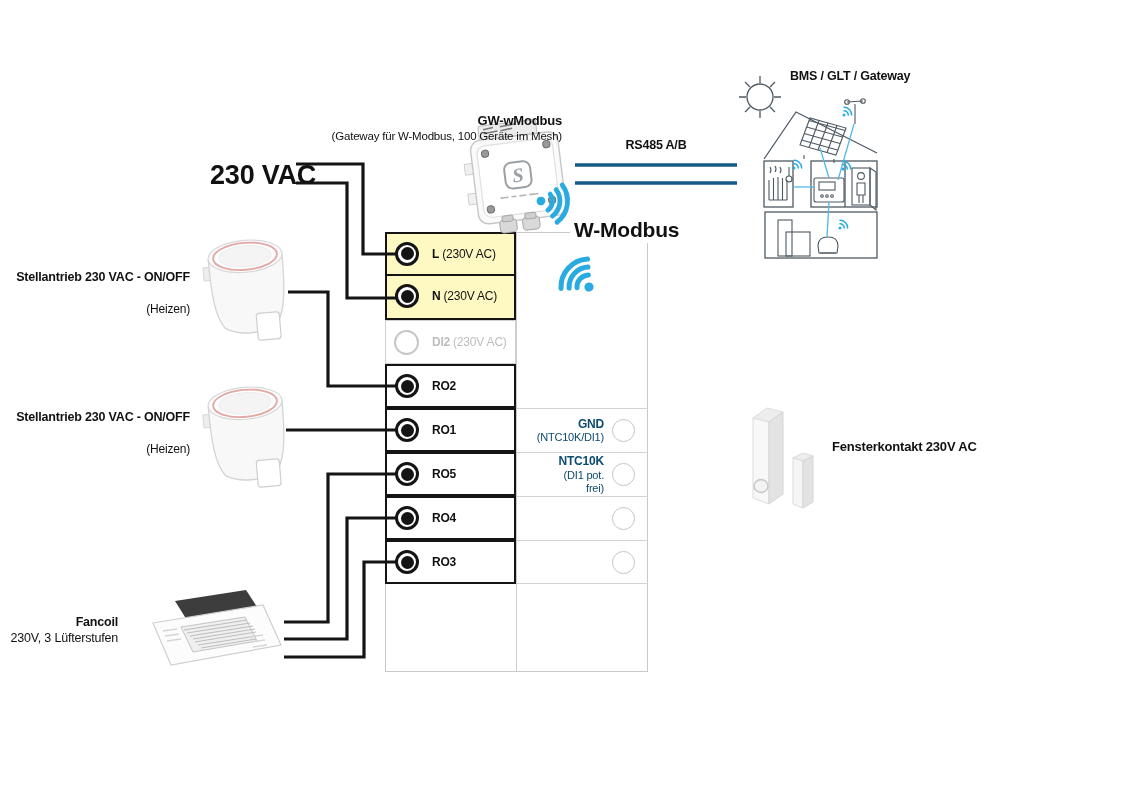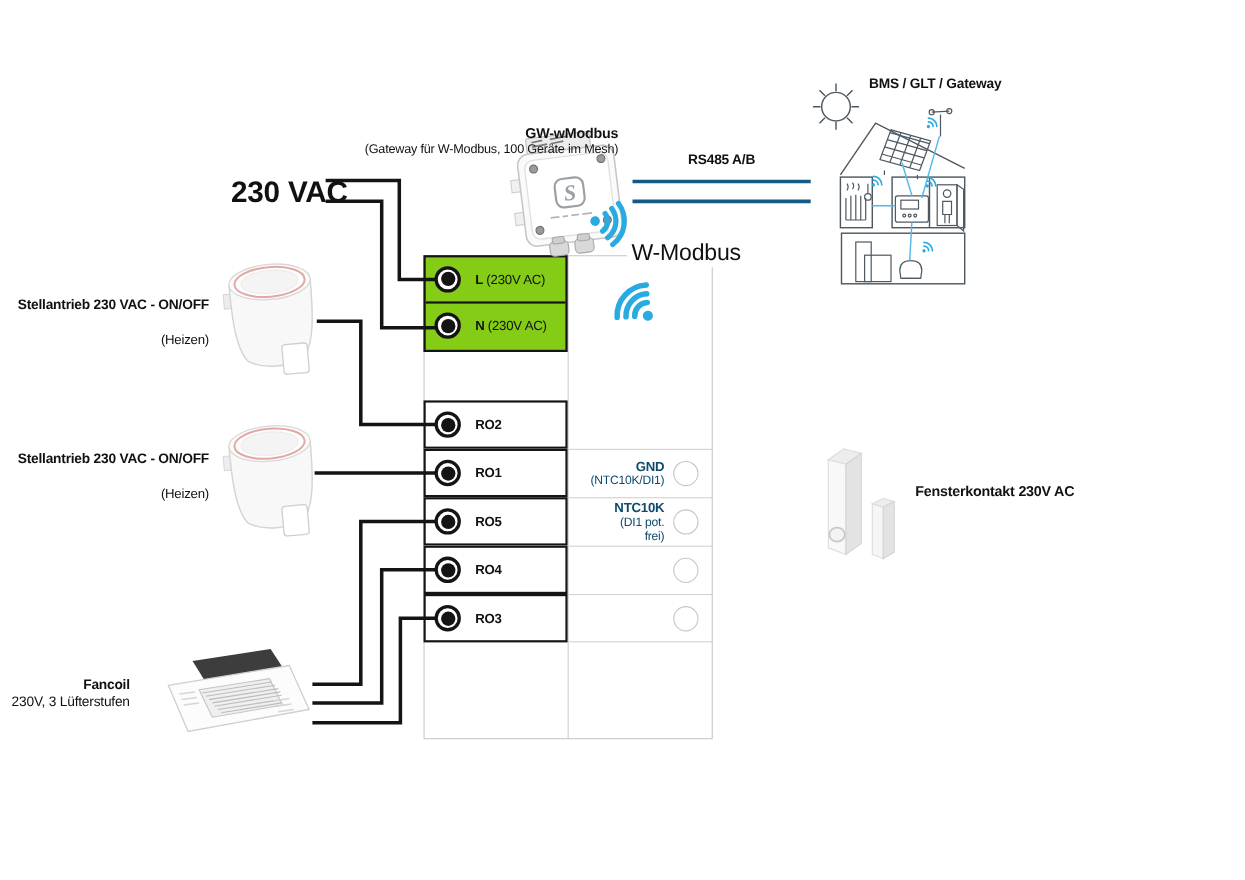--- a/index.html
+++ b/index.html
@@ -10,38 +10,38 @@
   .abs { position:absolute; }
   svg.layer { position:absolute; left:0; top:0; pointer-events:none; }
 
   
   .lbl { position:absolute; line-height:1.25; }
   .b { font-weight:bold; }
   .gw-title-block { left:296px; top:79px; width:266px; text-align:right;margin-top:34px; }
   .gw-title { font-size:13px; font-weight:bold; }
   .gw-subtitle { font-size:11.5px; }
   .rs485-lbl { left:575px; top:138px; width:162px; text-align:center; font-size:12.5px; font-weight:bold; }
-  .wmodbus-lbl { left:570px; top:217px; font-size:21px; font-weight:normal; background:#fff; padding:0 4px; z-index:7; }
+  .wmodbus-lbl { left:570px; top:217px; font-size:21px; font-weight:bold; background:#fff; padding:0 4px; z-index:7; }
   .bms-lbl { left:790px; top:69px; font-size:12.5px; font-weight:bold; }
   .vac-lbl { left:210px; top:159px; font-size:27px; font-weight:bold; }
   .act-lbl-1 { left:6px; top:270px; width:184px; text-align:right; font-size:12.5px; }
   .act-lbl-2 { left:6px; top:410px; width:184px; text-align:right; font-size:12.5px; }
   .act-lbl .l2, .act-lbl-1 .l2, .act-lbl-2 .l2 { font-weight:normal; font-size:12px;margin-top:16px; }
   .fancoil-lbl { left:0px; top:615px; width:118px; text-align:right; font-size:12.5px; }
   .fk-lbl { left:832px; top:439px; font-size:13px; font-weight:bold; }
 
   
   .outer-box { left:385px; top:232px; width:263px; height:440px; border:1.5px solid #c9c9c9; background:#fff; }
   .vdivider { left:516px; top:232px; width:1px; height:440px; background:#cccccc; }
 
   .trow { position:absolute; left:385px; width:131px; height:44px; background:#fff;
           display:flex; align-items:center; }
   .trow.black { border:2.5px solid #141414; }
   .trow.gray  { border:1px solid #cfcfcf; }
-  .group-ln { position:absolute; left:385px; top:232px; width:131px; height:88px; border:2.5px solid #141414; background:#84cc16; }
+  .group-ln { position:absolute; left:385px; top:232px; width:131px; height:88px; border:2.5px solid #141414; background:#fef9c3; }
   .group-ln .half { position:relative; height:41.5px; display:flex; align-items:center; }
   .group-ln .half.first { border-bottom:2px solid #141414; }
 
   .term-circle { position:relative; z-index:6; width:24px; height:24px; border:3px solid #141414; border-radius:50%;
                  margin-left:8px; flex:0 0 auto; background:#fff; display:flex; align-items:center; justify-content:center; }
   .term-circle .pin { width:13px; height:13px; border-radius:50%; background:#141414; }
   .term-circle.inactive { border:2px solid #c6c6c6; width:25px; height:25px; }
   .term-lbl { margin-left:13px; font-size:12px; white-space:nowrap; }
   .term-lbl .nm { font-weight:bold; }
   .term-lbl .sfx { font-weight:normal; margin-left:3px; }
@@ -112,20 +112,24 @@
       <span class="term-lbl"><span class="nm">L</span><span class="sfx">(230V AC)</span></span>
     </div>
     <div class="half">
       <span class="term-circle">
           <span class="pin"></span>
         </span>
       <span class="term-lbl"><span class="nm">N</span><span class="sfx">(230V AC)</span></span>
     </div>
   </div>
 
+  <div class="trow gray" style="top:320px">
+    <span class="term-circle inactive"></span>
+    <span class="term-lbl"><span class="nm">DI2</span><span class="sfx">(230V AC)</span></span>
+  </div>
 
   <div class="trow black" style="top:364px">
     <span class="term-circle">
         <span class="pin"></span>
       </span>
     <span class="term-lbl"><span class="nm">RO2</span></span>
   </div>
   <div class="trow black" style="top:408px">
     <span class="term-circle">
         <span class="pin"></span>

